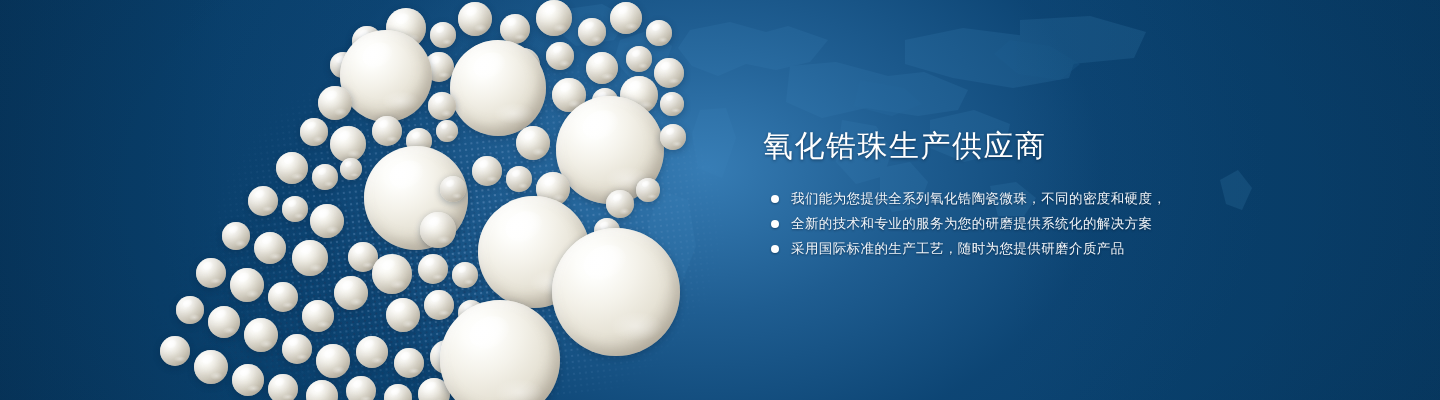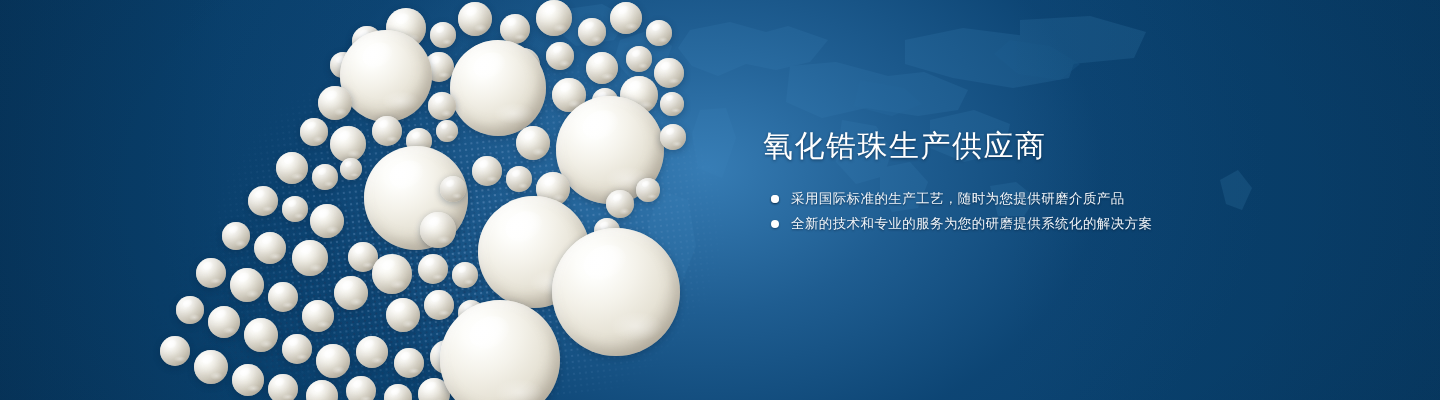--- a/index.html
+++ b/index.html
@@ -275,28 +275,29 @@
     <div class="bead" style="left:552px;top:228px;width:128px;height:128px;"></div>
   </div>
 
   <div class="copy">
     <h1 class="headline">氧化锆珠生产供应商</h1>
 
     <ul class="bullets">
 
       <li class="bullet">
         <span class="dot"></span>
+        <span class="bullet-line">我们能为您提供全系列氧化锆陶瓷微珠，不同的密度和硬度，</span>
+      </li>
+
+      <li class="bullet">
+        <span class="dot"></span>
+        <span class="bullet-line">全新的技术和专业的服务为您的研磨提供系统化的解决方案</span>
       </li>
 
       <li class="bullet">
         <span class="dot"></span>
         <span class="bullet-line">采用国际标准的生产工艺，随时为您提供研磨介质产品</span>
       </li>
 
-      <li class="bullet">
-        <span class="dot"></span>
-        <span class="bullet-line">全新的技术和专业的服务为您的研磨提供系统化的解决方案</span>
-      </li>
-
     </ul>
   </div>
 
 </div>
 
 </body></html>

